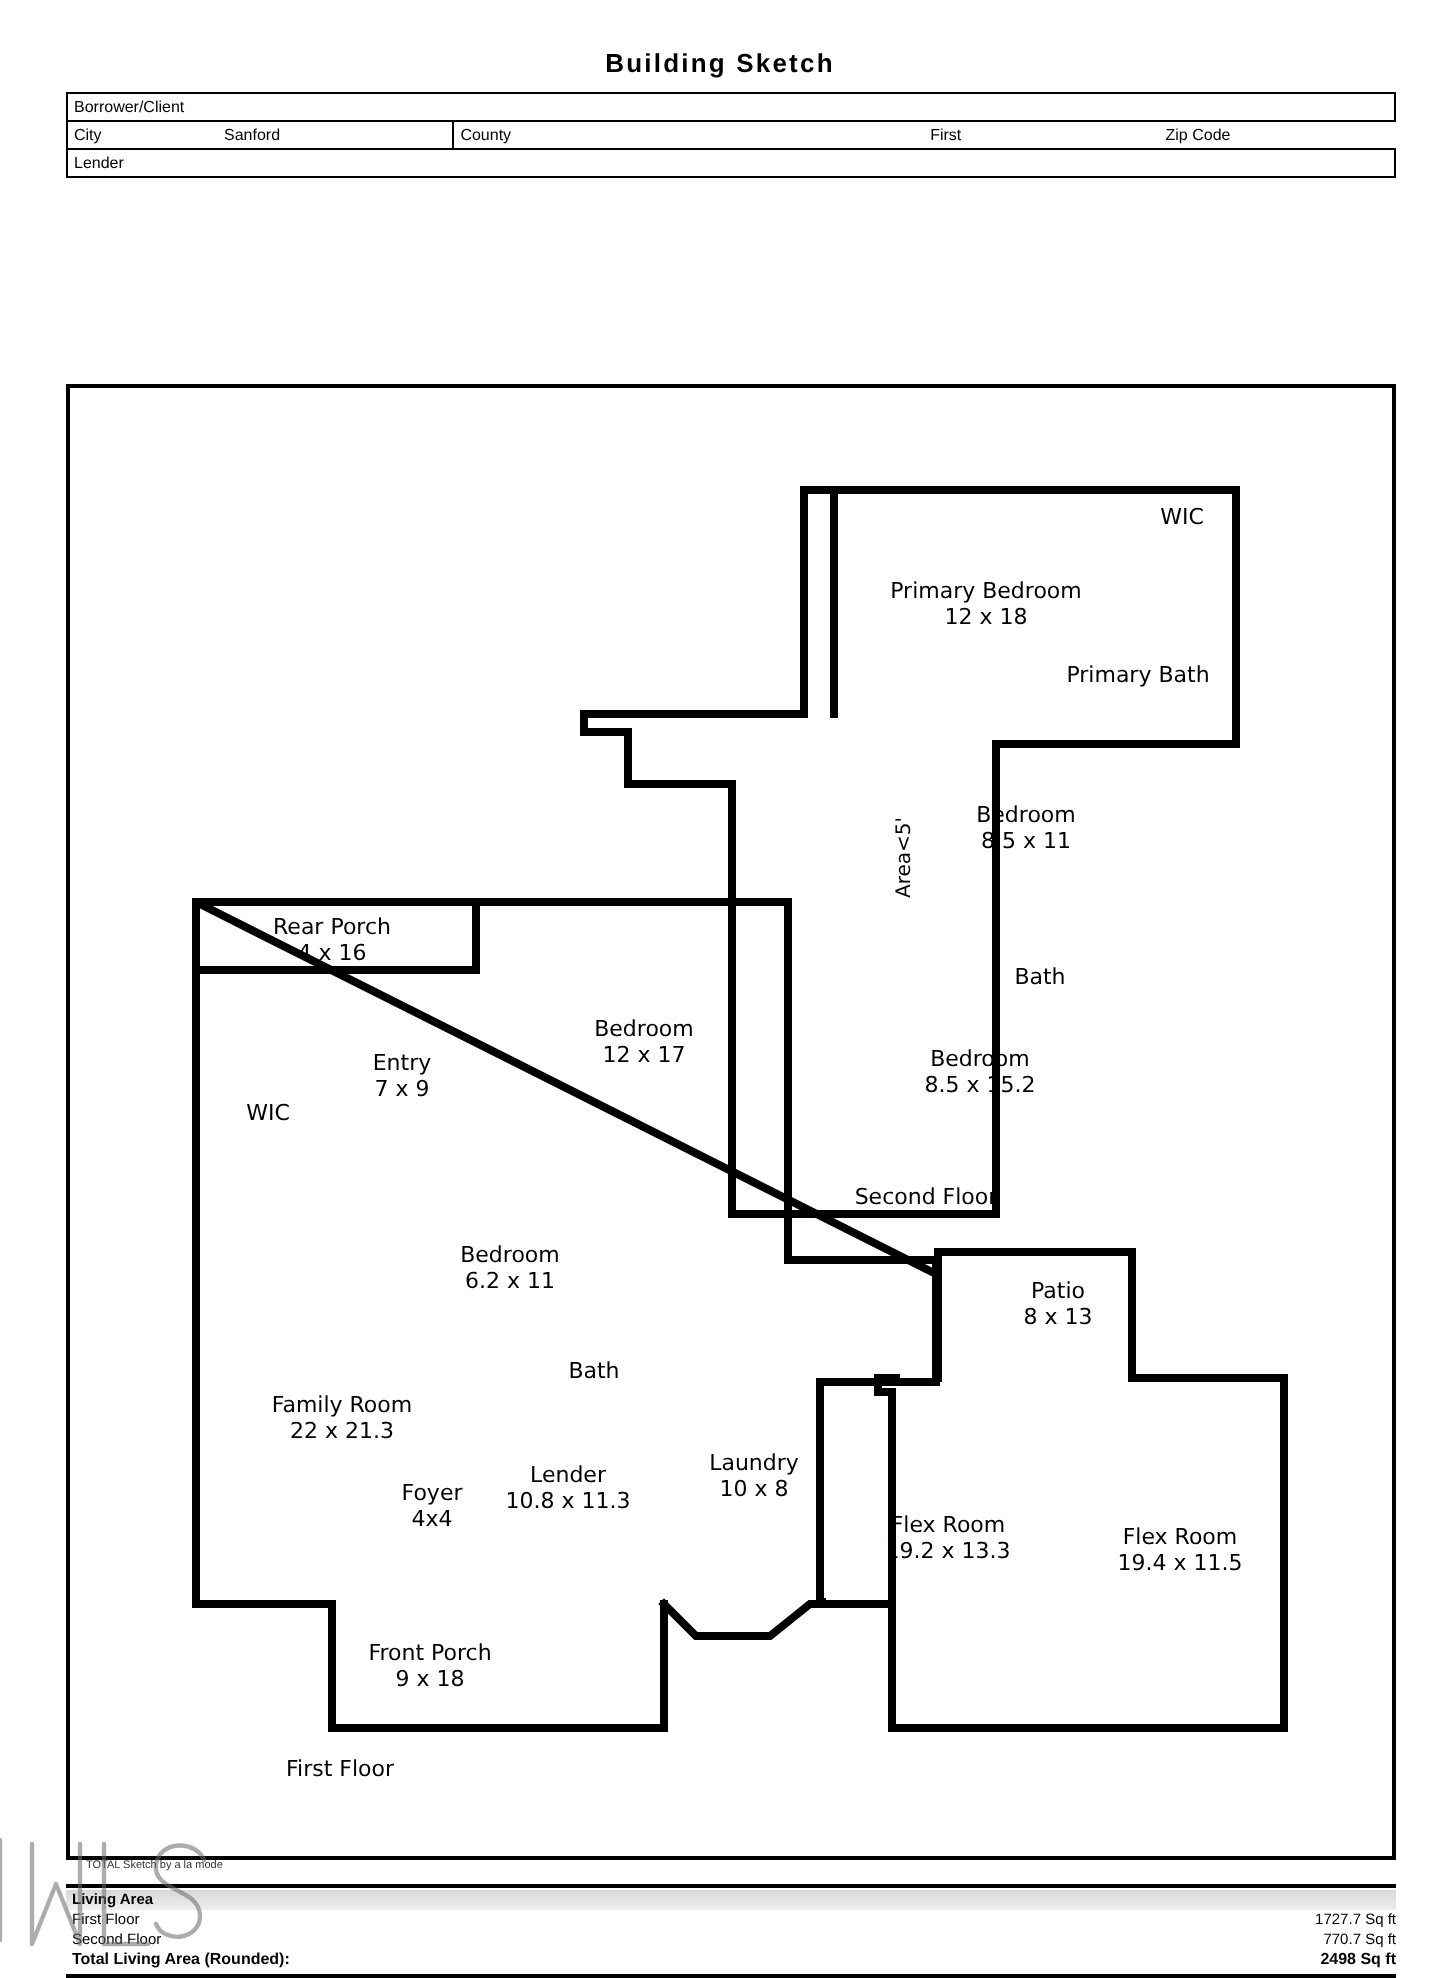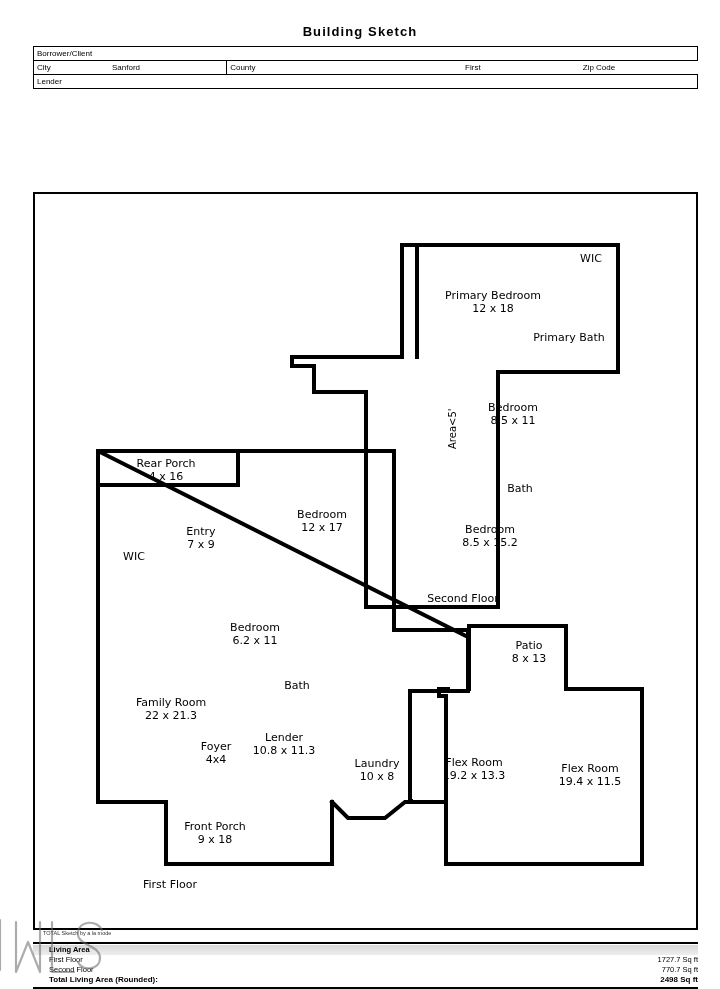--- a/index.html
+++ b/index.html
@@ -140,21 +140,21 @@
     position: absolute;
     left: 0;
     top: 17px;
     width: 665px;
     border-collapse: collapse;
     table-layout: fixed;
   }
   .summary-table td {
     font-size: 7.5px;
     font-family: "Liberation Sans", sans-serif;
-    padding: 0 0 0 16px;
+    padding: 0 0 0 3px;
     height: 10px;
     line-height: 10px;
     white-space: nowrap;
   }
   .summary-table tr.group td {
     background: linear-gradient(to bottom, #d8d8d8, #eeeeee);
     font-weight: bold;
     font-size: 7.5px;
   }
   .summary-table tr.total td {
@@ -316,21 +316,21 @@
   <div class="room-label" style="left:181px; top:546px;text-align:center;">
     <span>Foyer</span>
     <span class="dim">4x4</span>
   </div>
 
   <div class="room-label" style="left:249px; top:537px;">
     <span>Lender</span>
     <span class="dim">10.8 x 11.3</span>
   </div>
 
-  <div class="room-label" style="left:342px; top:531px;margin-top:32px;">
+  <div class="room-label" style="left:342px; top:531px;">
     <span>Laundry</span>
     <span class="dim">10 x 8</span>
   </div>
 
   <div class="room-label" style="left:494px; top:445px;">
     <span>Patio</span>
     <span class="dim">8 x 13</span>
   </div>
 
   <div class="room-label" style="left:439px; top:562px;">

